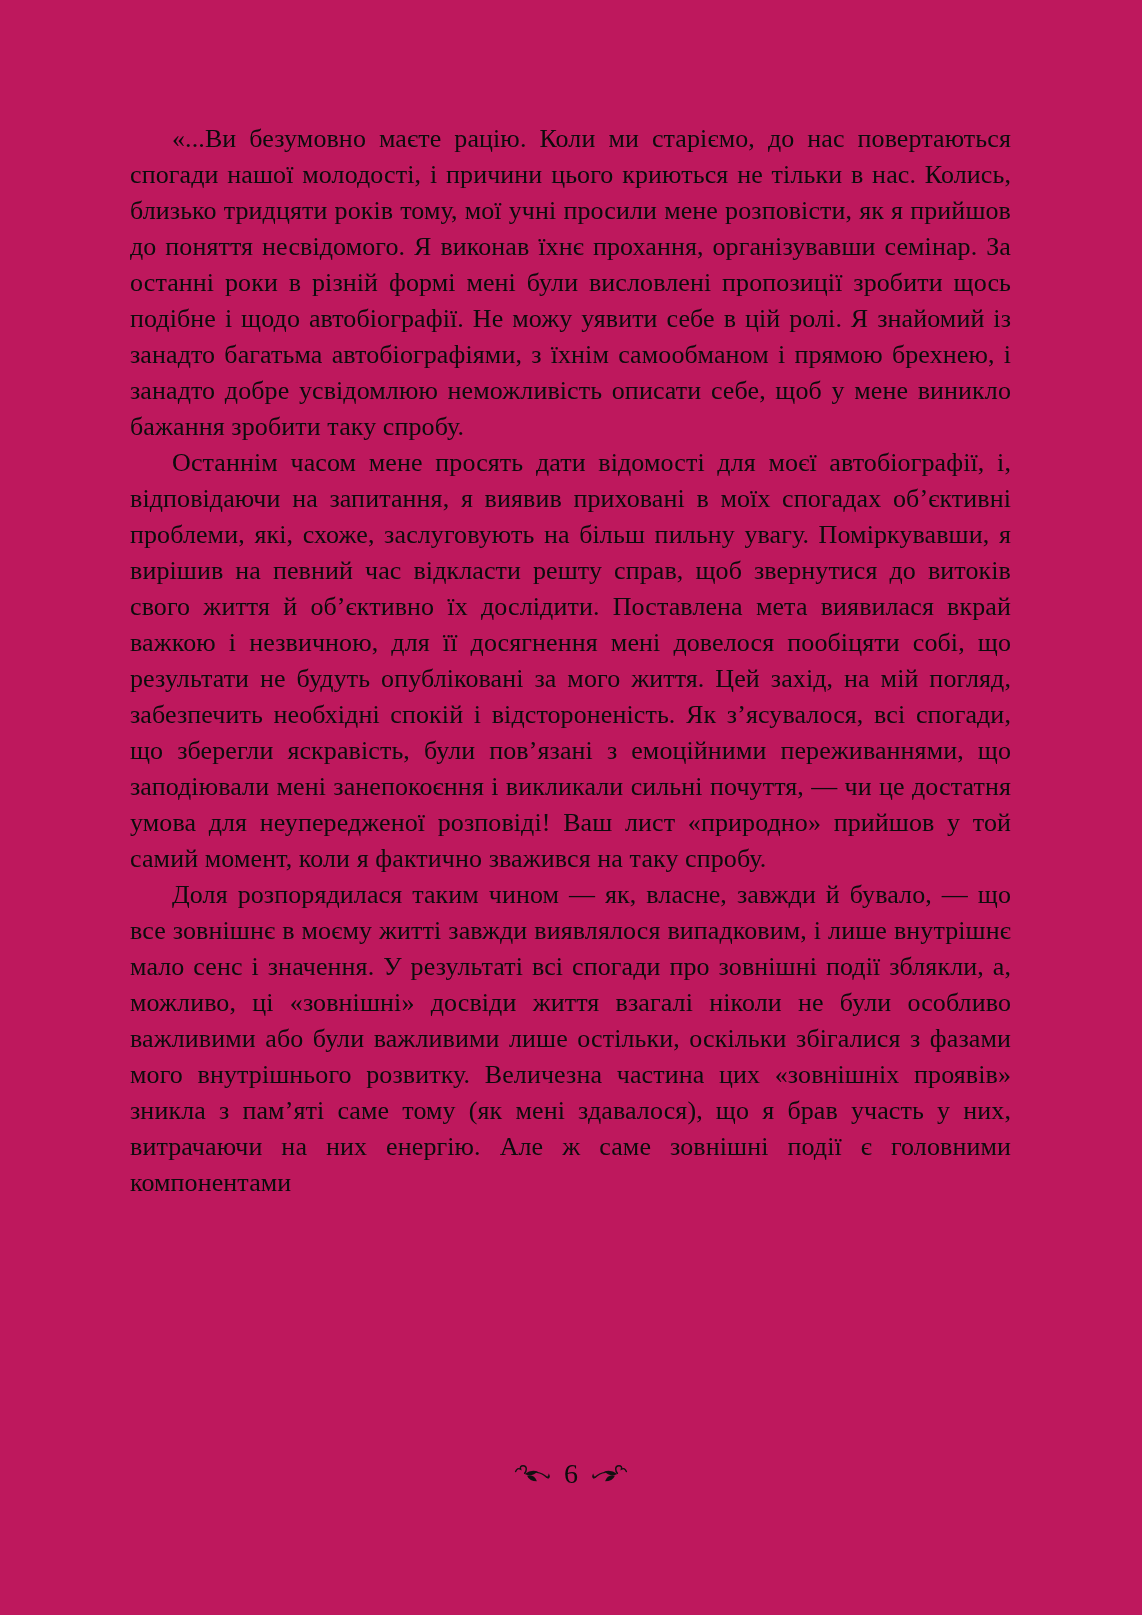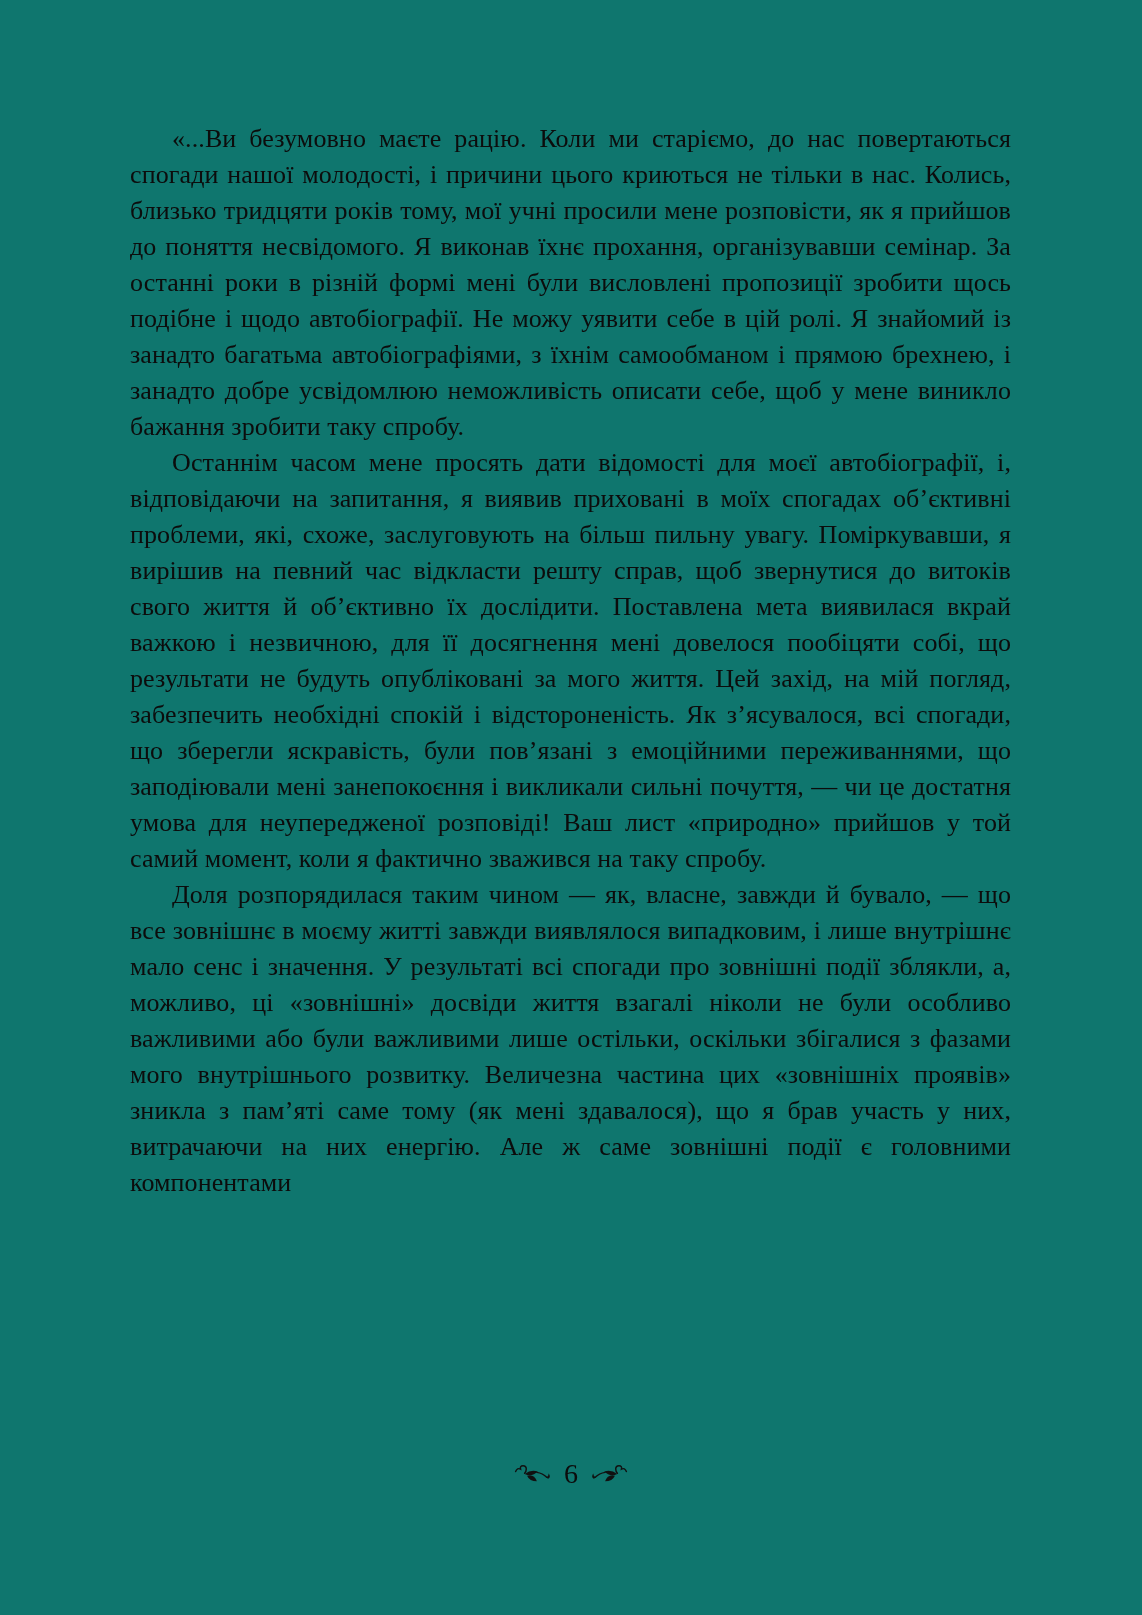--- a/index.html
+++ b/index.html
@@ -4,21 +4,21 @@
 <style>
   html, body {
     margin: 0;
     padding: 0;
     background: #ffffff;
   }
   .page {
     position: relative;
     width: 1142px;
     height: 1615px;
-    background: #0f766e;
+    background: #be185d;
     overflow: hidden;
     font-family: "Liberation Serif", "DejaVu Serif", serif;
     color: #0c0c0c;
   }
   .text-block {
     position: absolute;
     left: 130px;
     top: 121px;
     width: 881px;
     font-size: 26px;

